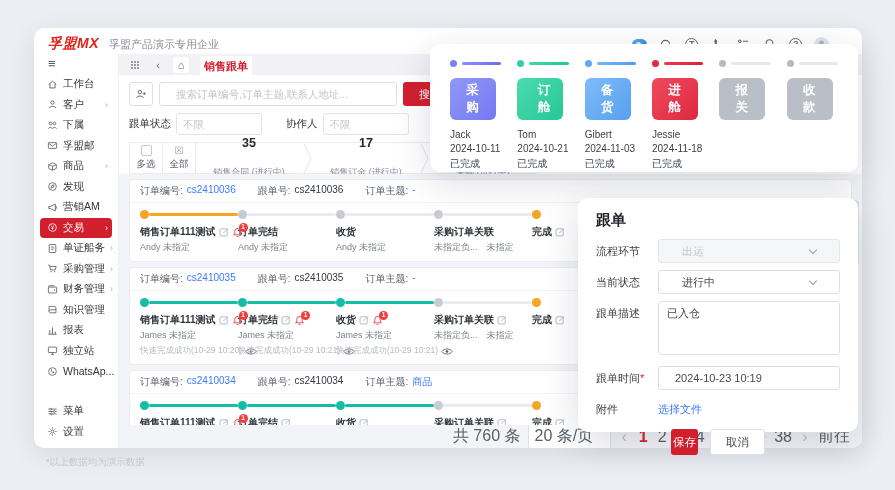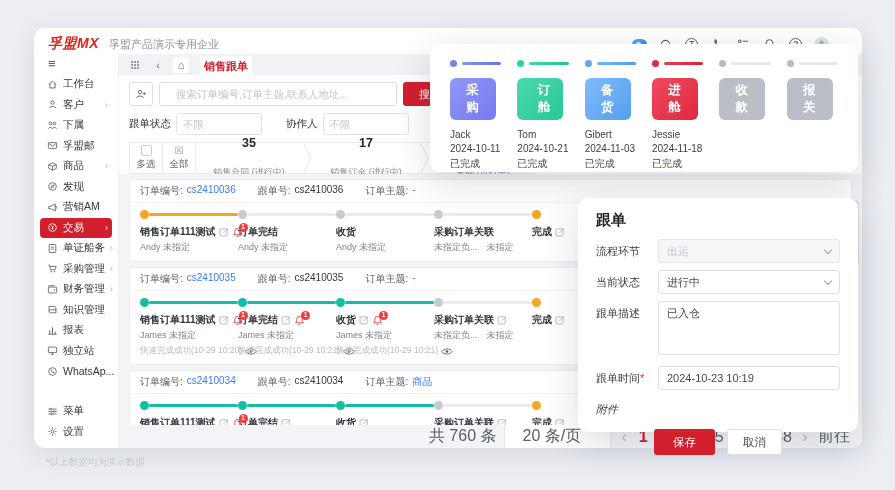--- a/index.html
+++ b/index.html
@@ -82,21 +82,21 @@
   .s-person { font-size:9px; color:#7d838d; margin-top:2px; white-space:nowrap; }
   .s-person:empty { display:none; }
   .s-status { font-size:8.5px; color:#b7bbc3; margin-top:3px; display:flex; align-items:center; gap:3px; white-space:nowrap; }
   .ic-edit { width:10px; height:10px; color:#9aa0a8; flex:none; }
   .bellwrap { position:relative; width:11px; height:11px; color:#e06060; flex:none; }
   .bellwrap svg { width:11px; height:11px; }
   .bellwrap .num { position:absolute; top:-4px; right:-5px; background:#f03e3e; color:#fff; font-size:6.5px; font-weight:bold; min-width:9px; height:9px; border-radius:5px; display:flex; align-items:center; justify-content:center; line-height:1; }
   .eye { width:12px; height:9px; color:#555b66; flex:none; }
 
   .pagebar { height:23px; display:flex; align-items:center; justify-content:flex-end; gap:7px; font-size:16px; color:#5a6068; padding:0 12px; background:#f3f4f7; flex:none; }
-  .psize { border:1px solid #e0e3e8; border-radius:3px; padding:2px 18px; display:flex; gap:5px; align-items:flex-start; background:#fff; }
+  .psize { border:1px solid #e0e3e8; border-radius:3px; padding:2px 6px; display:flex; gap:5px; align-items:flex-start; background:#fff; }
   .pg { min-width:12px; text-align:center; }
   .pg.active { color:#d21f2e; font-weight:bold; }
   .pgnav { color:#b9bec7; }
 
   .footnote { position:absolute; left:46px; top:456px; font-size:9.5px; color:#c3c7cf; }
 
   
   .flow-panel { position:absolute; left:430px; top:44px; width:428px; height:128px; background:#fff; border-radius:10px; box-shadow:0 10px 36px rgba(30,40,60,.16); padding:15px 20px 0; display:flex; gap:16px; z-index:20; }
   .fp-col { flex:1; min-width:0; }
   .fp-track { display:flex; align-items:center; height:8px; margin-bottom:11px; }
@@ -112,28 +112,28 @@
   .c4 .fp-dot { background:#e02a42; } .c4 .fp-line { background:linear-gradient(90deg,#ea3a52,#d92138); } .c4 .fp-badge { background:linear-gradient(135deg,#ef4a5e,#de2940); }
   .c5 .fp-dot, .c6 .fp-dot { background:#b6bac2; } .c5 .fp-line, .c6 .fp-line { background:#e6e8ec; } .c5 .fp-badge, .c6 .fp-badge { background:#b9bec7; }
 
   
   .modal { position:absolute; left:578px; top:198px; width:280px; height:234px; background:#fff; border-radius:10px; box-shadow:0 10px 36px rgba(30,40,60,.16); padding:13px 18px; z-index:30; }
   .m-title { font-size:15px; font-weight:bold; color:#1f2227; margin-bottom:9px; }
   .m-row { display:flex; margin-bottom:7px; align-items:flex-start; }
   .m-label { width:62px; font-size:11px; color:#3a3f46; padding-top:5px; flex:none; }
   .m-label .req { color:#d21f2e; }
   .m-field { flex:1; min-width:0; }
-  .m-select { height:24px; border:1px solid #dcdfe4; border-radius:3px; display:flex; align-items:center; justify-content:space-between; padding:0 8px; font-size:11px; color:#454a52; background:#fff; }
+  .m-select { height:24px; border:1px solid #dcdfe4; border-radius:3px; display:flex; align-items:center; justify-content:space-between; padding:0 23px; font-size:11px; color:#454a52; background:#fff; }
   .m-select.disabled { background:#f5f6f8; color:#bfc3ca; border-color:#e3e6ea; }
   .chevron { width:6px; height:6px; border-right:1.3px solid #9aa0a8; border-bottom:1.3px solid #9aa0a8; transform:rotate(45deg); margin-top:-3px; }
   .m-textarea { width:100%; height:54px; border:1px solid #dcdfe4; border-radius:3px; padding:4px 8px; font-size:11px; color:#454a52; resize:none; font-family:inherit; }
-  .m-input { width:100%; height:24px; border:1px solid #dcdfe4; border-radius:3px; padding:0 8px; font-size:11px; color:#454a52; font-family:inherit; }
+  .m-input { width:100%; height:24px; border:1px solid #dcdfe4; border-radius:3px; padding:0 16px; font-size:11px; color:#454a52; font-family:inherit; }
   .m-link { font-size:11px; color:#3a7afe; padding-top:5px; display:inline-block; text-decoration:none; }
   .m-actions { display:flex; justify-content:center; gap:12px; margin-top:9px; }
-  .m-save { background:#d21f2e; color:#fff; border:none; border-radius:3px; height:26px; padding:0 19px; font-size:11.5px; font-family:inherit; }
+  .m-save { background:#d21f2e; color:#fff; border:none; border-radius:3px; height:26px; padding:0 2px; font-size:11.5px; font-family:inherit; }
   .m-cancel { background:#fff; border:1px solid #dcdfe4; border-radius:3px; height:26px; padding:0 15px; font-size:11.5px; color:#454a52; font-family:inherit; }
 </style>
 </head>
 <body>
 
 <div class="window">
   <div class="topbar">
     <span class="brand">孚盟MX</span>
     <span class="org">孚盟产品演示专用企业</span>
     <div class="top-icons">
@@ -728,33 +728,33 @@
   <div class="fp-col c4">
     <div class="fp-track">
         <span class="fp-dot"></span>
         <span class="fp-line"></span>
       </div>
     <span class="fp-badge">进舱</span>
     <div class="fp-name">Jessie</div>
     <div class="fp-date">2024-11-18</div>
     <div class="fp-status">已完成</div>
   </div>
+  <div class="fp-col c5">
+    <div class="fp-track">
+        <span class="fp-dot"></span>
+        <span class="fp-line"></span>
+      </div>
+    <span class="fp-badge">报关</span>
+  </div>
   <div class="fp-col c6">
     <div class="fp-track">
         <span class="fp-dot"></span>
         <span class="fp-line"></span>
       </div>
     <span class="fp-badge">收款</span>
-  </div>
-  <div class="fp-col c5">
-    <div class="fp-track">
-        <span class="fp-dot"></span>
-        <span class="fp-line"></span>
-      </div>
-    <span class="fp-badge">报关</span>
   </div>
 </div>
 
 <div class="modal">
   <div class="m-title">跟单</div>
 
   <div class="m-row">
     <span class="m-label">流程环节</span>
     <div class="m-field">
       <div class="m-select disabled">
@@ -781,21 +781,24 @@
     </div>
   </div>
 
   <div class="m-row">
     <span class="m-label"><span>跟单时间</span><span class="req">*</span></span>
     <div class="m-field">
       <input class="m-input" type="text" value="2024-10-23 10:19" style="">
     </div>
   </div>
 
-  <div class="m-row" style="margin-bottom:12px;font-style:italic;">
+  <div class="m-row" style="margin-bottom:12px;">
     <span class="m-label">附件</span>
+    <div class="m-field">
+      <a class="m-link">选择文件</a>
+    </div>
   </div>
 
   <div class="m-actions">
     <button class="m-save">保存</button>
     <button class="m-cancel">取消</button>
   </div>
 </div>
 
 </body></html>

